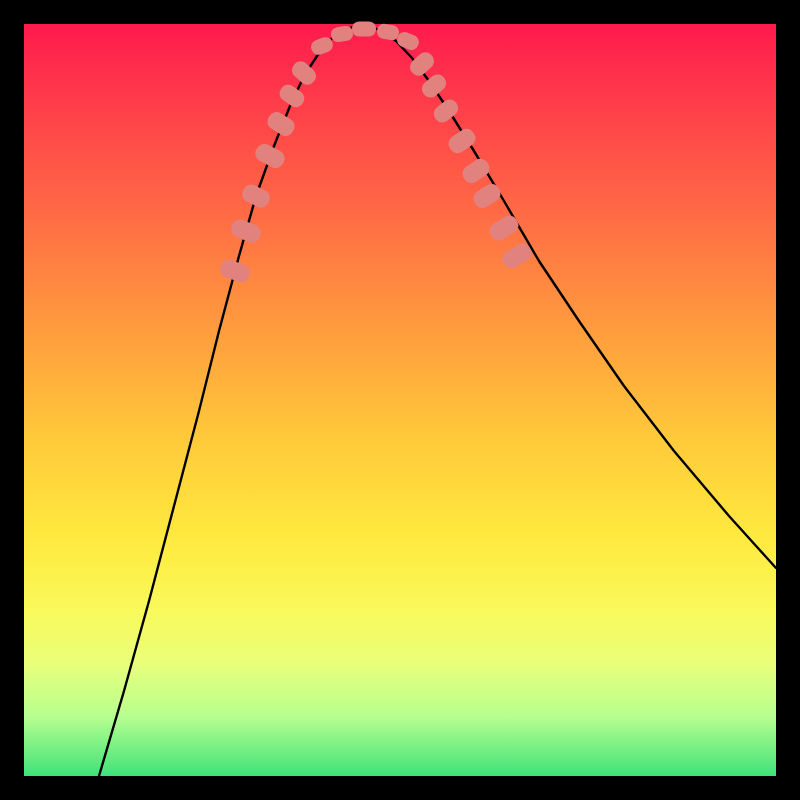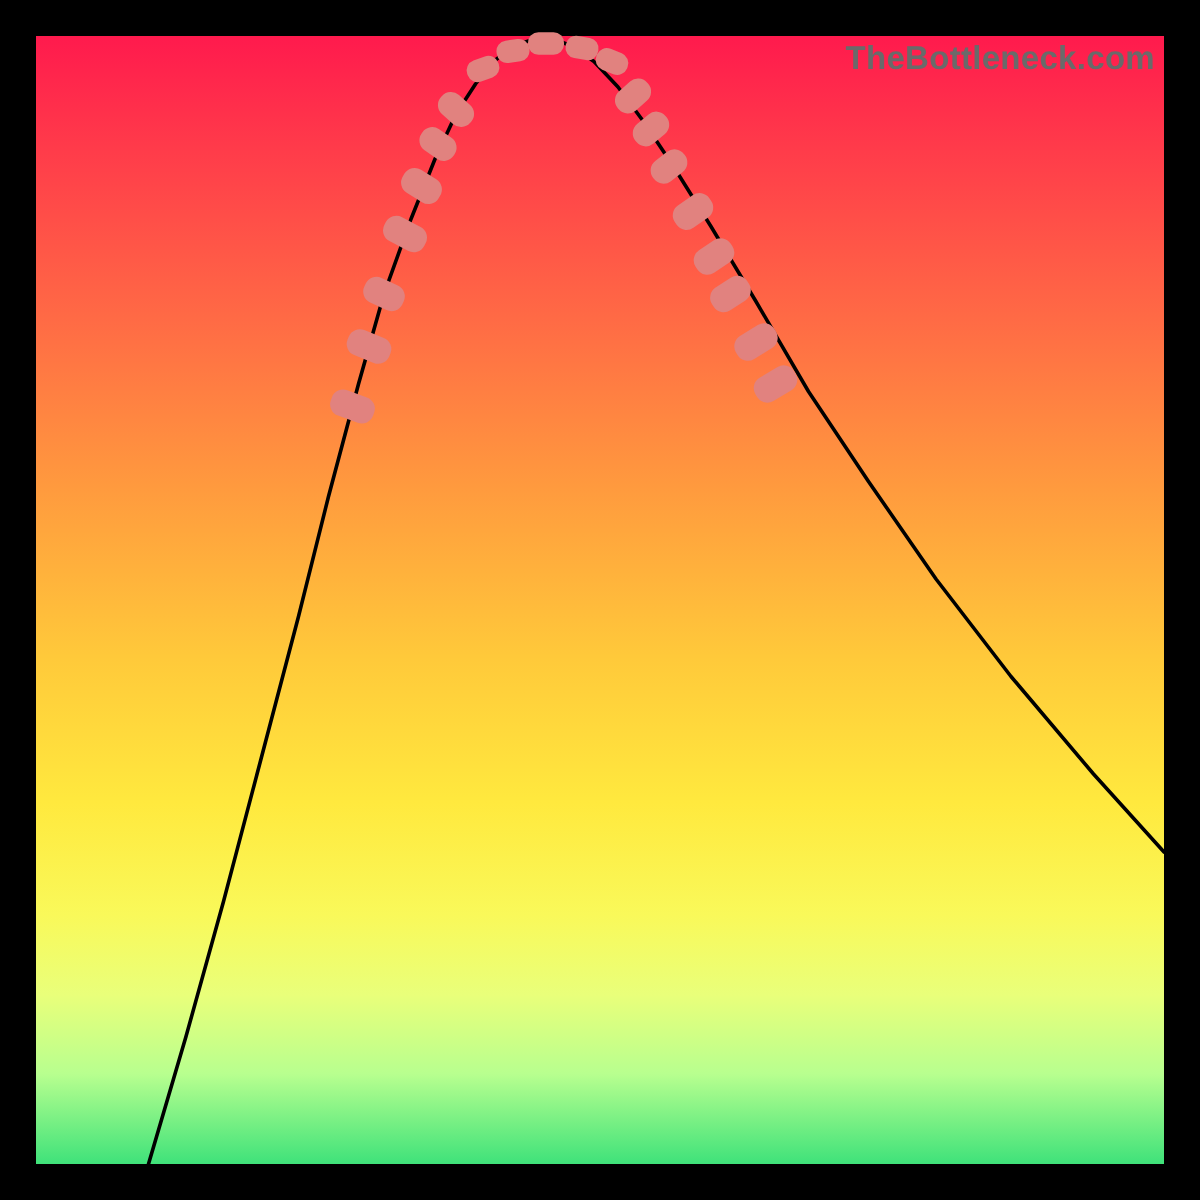--- a/index.html
+++ b/index.html
@@ -66,21 +66,20 @@
   .pill {
     fill: #e1827f;
   }
 </style>
 </head>
 <body>
 
 <div class="frame">
   <div class="plot-bg"></div>
 
-  <div class="watermark">TheBottleneck.com</div>
 
   <svg class="curve" viewBox="0 0 752 752">
     <path id="curvePath" class="curve-stroke" d="M75 752 L100 667 L125 577 L150 482 L175 387 L195 307 L215 232 L232 172 L250 122 L266 82 L280 52 L293 32 L305 17 L318 7 L332 2 L345 2 L358 7 L372 17 L388 34 L405 57 L425 87 L450 127 L480 177 L515 237 L555 297 L600 362 L650 427 L705 492 L752 544"></path>
     <g id="pillsGroup">
         <rect x="-9" y="-15" width="18" height="30" rx="8" ry="8" class="pill" fill="#e1827f" transform="translate(211 247) rotate(-70)"></rect>
         <rect x="-9" y="-15" width="18" height="30" rx="8" ry="8" class="pill" fill="#e1827f" transform="translate(222 207) rotate(-68)"></rect>
         <rect x="-9" y="-14" width="18" height="28" rx="8" ry="8" class="pill" fill="#e1827f" transform="translate(232 172) rotate(-65)"></rect>
         <rect x="-9" y="-15" width="18" height="30" rx="8" ry="8" class="pill" fill="#e1827f" transform="translate(246 132) rotate(-62)"></rect>
         <rect x="-9" y="-14" width="18" height="28" rx="8" ry="8" class="pill" fill="#e1827f" transform="translate(257 100) rotate(-58)"></rect>
         <rect x="-8.5" y="-13" width="17" height="26" rx="8" ry="8" class="pill" fill="#e1827f" transform="translate(268 72) rotate(-55)"></rect>

